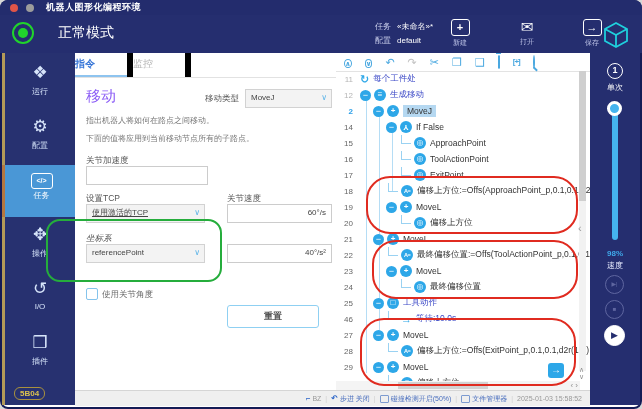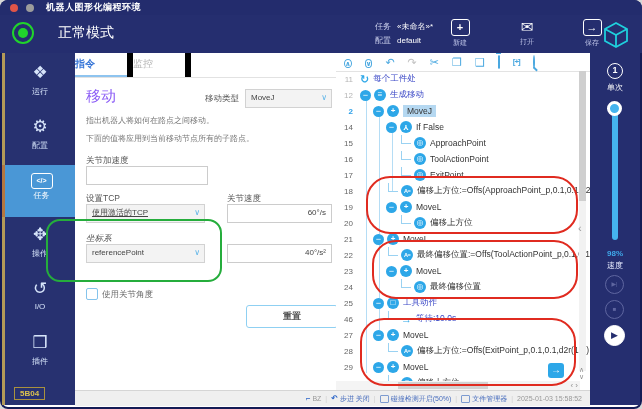--- a/index.html
+++ b/index.html
@@ -29,40 +29,40 @@
   .logo{position:absolute;right:12px;top:6px;}
   
   .sidebar{position:absolute;left:2px;top:53px;width:73px;height:352px;background:#273170;}
   .sidebar::before{content:"";position:absolute;left:0;top:0;width:3px;height:100%;background:#b39a58;}
   .sbitem{position:absolute;left:3px;width:70px;height:52px;text-align:center;color:#d6e4fa;}
   .sbitem .ic{font-size:17px;line-height:24px;height:24px;display:block;margin-top:4px;}
   .sbitem .lb{font-size:8px;display:block;margin-top:1px;}
   .sbitem.active{background:#4a97d6;color:#fff;border-left:3px solid #b5763f;left:0;width:73px;}
   .codebox{display:inline-block;margin-top:8px;width:20px;height:14px;border:1.6px solid #fff;border-radius:3px;
     font-size:7px;line-height:13px;font-weight:bold;color:#fff;}
-  .badge5b{position:absolute;left:12px;bottom:5px;color:#d9c14e;border:1px solid #a9913e;border-radius:0;
+  .badge5b{position:absolute;left:12px;bottom:5px;color:#d9c14e;border:1px solid #a9913e;border-radius:6px;
     font-size:8px;font-weight:bold;padding:1px 5px;}
   
   .formp{position:absolute;left:75px;top:53px;width:261px;height:337px;background:#fff;border-right:1px solid #cfcfcf;}
   .tabs{position:absolute;left:0;top:0;width:261px;height:24px;border-bottom:1px solid #e2e2e2;display:flex;}
   .tab{width:52px;font-size:10px;line-height:24px;border-right:6px solid #000000;color:#b5b5b5;font-family:Liberation Mono, monospace;}
   .tab.active{color:#3a78d8;font-weight:bold;box-shadow:inset 0 -2px 0 #8ec4ef;}
   .ftitle{position:absolute;left:11px;top:34px;font-size:15px;color:#8b5cf6;}
   .mtlabel{position:absolute;left:130px;top:40px;font-size:8.5px;color:#555;}
   .dd{position:absolute;height:17px;background:#f3f3f3;border:1px solid #d2d2d2;font-size:8px;color:#444;
     line-height:16px;padding-left:5px;}
   .dd .chev{position:absolute;right:4px;top:0;color:#5db4e8;font-size:8px;}
   .desc{position:absolute;left:11px;font-size:8px;color:#777;}
   .flabel{position:absolute;font-size:8.5px;color:#555;}
   .inputbox{position:absolute;height:17px;background:#fff;border:1px solid #cccccc;font-size:8px;color:#444;
     line-height:16px;text-align:right;padding-right:5px;}
   .cbx{position:absolute;left:11px;top:235px;width:10px;height:10px;border:1.4px solid #85c4ec;border-radius:2px;background:#fff;}
   .cbxlab{position:absolute;left:27px;top:236px;font-size:8.5px;color:#666;}
   .resetbtn{position:absolute;left:152px;top:252px;width:90px;height:21px;border:1.4px solid #8fd0f2;border-radius:3px;
-    background:#fff;text-align:center;font-size:9px;font-weight:bold;color:#555;line-height:20px;margin-left:19px;}
+    background:#fff;text-align:center;font-size:9px;font-weight:bold;color:#555;line-height:20px;}
   
   .treep{position:absolute;left:336px;top:53px;width:254px;height:337px;background:#fff;overflow:hidden;}
   .ttoolbar{position:absolute;left:0;top:0;width:254px;height:18px;border-bottom:1px solid #e3e3e3;
     display:flex;align-items:center;}
   .tbi{flex:none;margin-left:13px;color:#4aa8e0;font-size:11px;line-height:16px;}
   .tbi.gray{color:#c2c2c2;}
   .i-circ{width:11px;height:11px;border:1.3px solid #4aa8e0;border-radius:50%;color:#4aa8e0;
     font-size:7px;line-height:10px;text-align:center;font-weight:bold;}
   .i-trash{width:8px;height:9px;border:1.3px solid #4aa8e0;border-top-width:1.6px;border-radius:1px;position:relative;margin-top:2px;}
   .i-trash::before{content:"";position:absolute;left:-2.5px;right:-2.5px;top:-3.4px;height:1.4px;background:#4aa8e0;}

